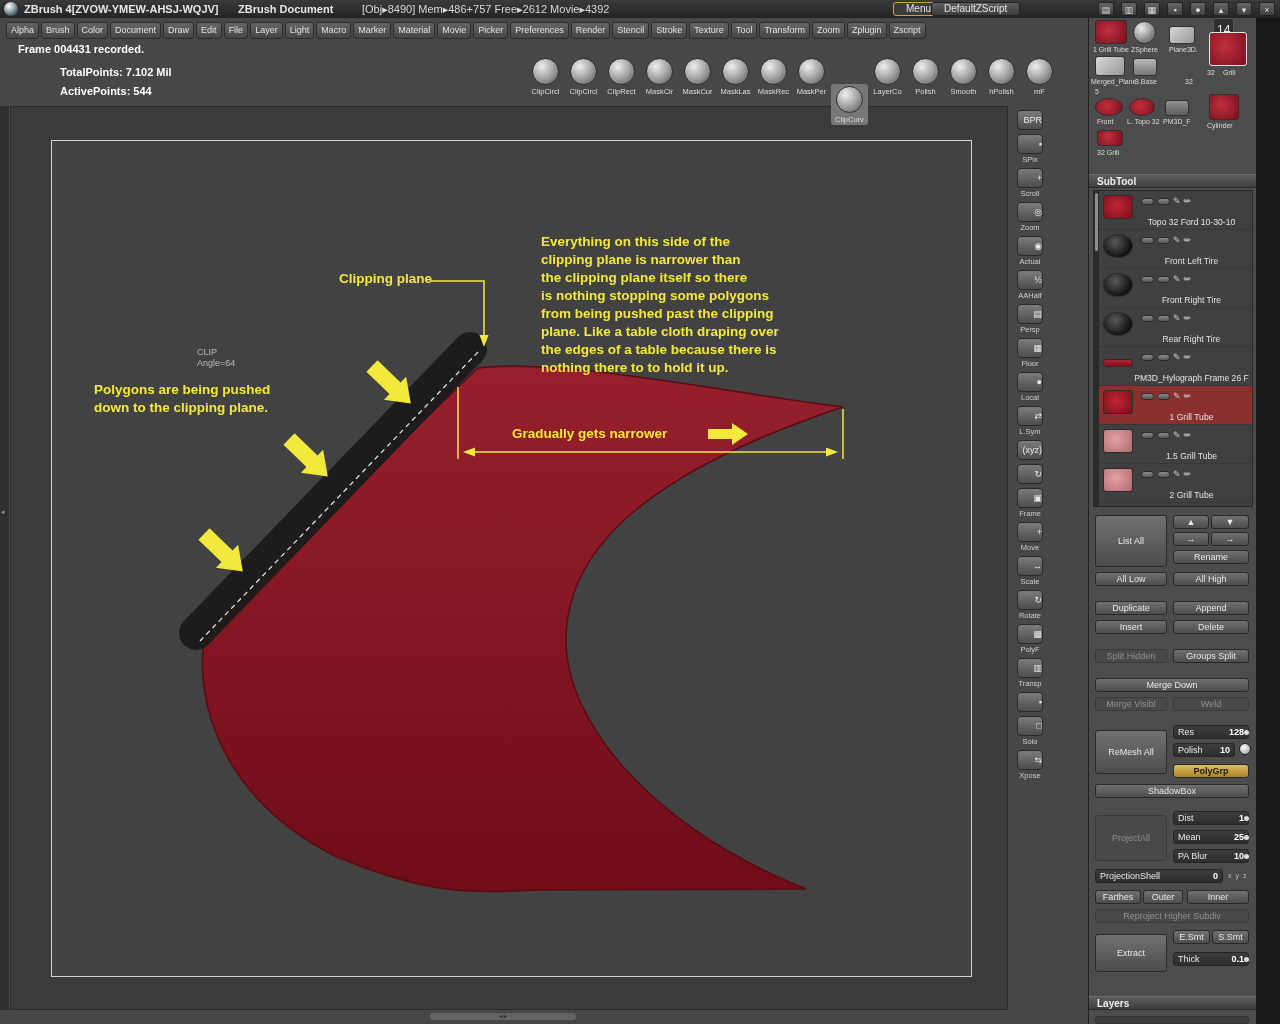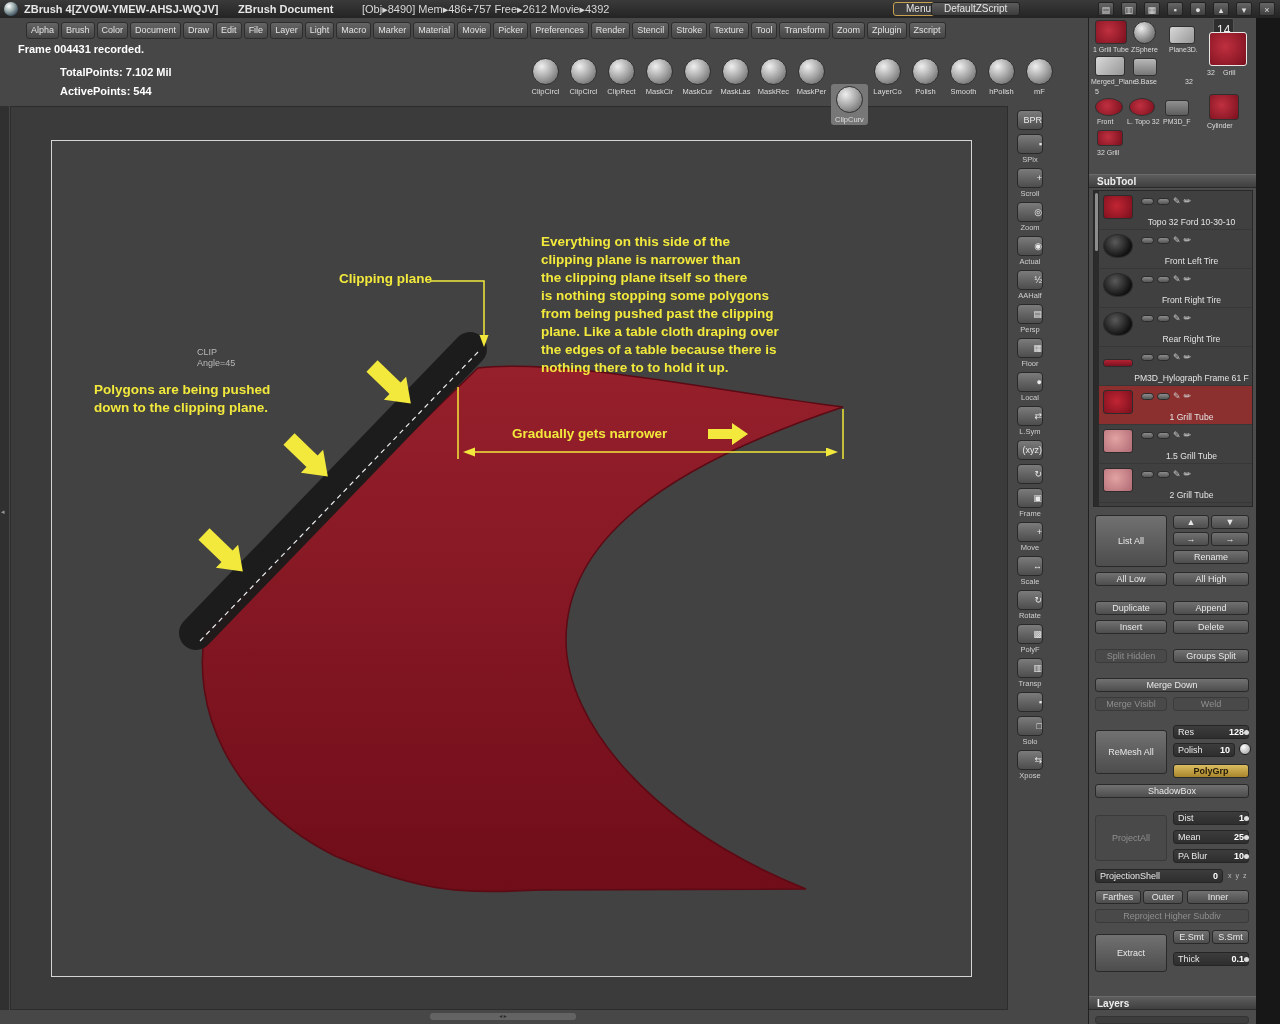--- a/index.html
+++ b/index.html
@@ -22,21 +22,21 @@
     padding:0 12px; }
   .tb-menus { left:893px; border:1px solid #c8a050; background:#3c3c3c; }
   .tb-zscript { left:931px; }
   .tb-icons { position:absolute; left:1098px; top:2px; display:flex; gap:7px; }
   .tb-ic { position:static !important; width:16px; height:14px; line-height:14px !important;
     text-align:center; background:linear-gradient(#666,#3f3f3f); border:1px solid #222;
     border-radius:2px; font-size:9px; color:#ddd; }
 
   
   .menubar { position:absolute; left:6px; top:22px; width:1040px; height:17px;
-    display:flex; gap:2px; z-index:5;margin-left:20px; }
+    display:flex; gap:2px; z-index:5; }
   .menu-btn { font-size:9px; padding:2px 4px; background:linear-gradient(#656565,#454545);
     border:1px solid #2d2d2d; border-radius:3px; color:#e2e2e2; white-space:nowrap; }
 
   
   .status-txt { position:absolute; color:#ffffff; font-weight:bold; font-size:11px; z-index:5; }
 
   
   .brushbar { position:absolute; left:527px; top:56px; display:flex; gap:1px; z-index:5; }
   .brush { width:37px; text-align:center; padding:2px 0 1px; border-radius:3px; }
   .brush.selected { background:#777;margin-top:28px; }
@@ -282,21 +282,21 @@
     </g>
     <polyline points="430,281 484,281 484,344" fill="none" stroke="#f2e93c" stroke-width="1.5" marker-end="url(#ay)"></polyline>
     <line x1="458" y1="387" x2="458" y2="459" stroke="#f2e93c" stroke-width="1.5"></line>
     <line x1="843" y1="409" x2="843" y2="459" stroke="#f2e93c" stroke-width="1.5"></line>
     <line x1="466" y1="452" x2="835" y2="452" stroke="#f2e93c" stroke-width="1.5" marker-start="url(#ay)" marker-end="url(#ay)"></line>
     <path transform="translate(708,434)" d="M0,-5 L24,-5 L24,-11 L40,0 L24,11 L24,5 L0,5 Z" fill="#f2e93c"></path>
   </svg>
 
   <div class="ann" style="left:339px;top:270px">Clipping plane</div>
   <div class="ann small" style="left:197px;top:347px">CLIP
-Angle=45</div>
+Angle=64</div>
   <div class="ann" style="left:94px;top:381px">Polygons are being pushed
 down to the clipping plane.</div>
   <div class="ann" style="left:541px;top:233px">Everything on this side of the
 clipping plane is narrower than
 the clipping plane itself so there
 is nothing stopping some polygons
 from being pushed past the clipping
 plane. Like a table cloth draping over
 the edges of a table because there is
 nothing there to to hold it up.</div>
@@ -467,21 +467,21 @@
             <div class="stname">Rear Right Tire</div>
           </div>
           <div class="strow">
             <div class="stthumb t-sliver"></div>
             <div class="sticons">
               <span class="cap"></span>
               <span class="cap"></span>
               <span class="pen">✎</span>
               <span class="pen">✏</span>
             </div>
-            <div class="stname">PM3D_Hylograph Frame 61 F</div>
+            <div class="stname">PM3D_Hylograph Frame 26 F</div>
           </div>
           <div class="strow selected">
             <div class="stthumb t-red"></div>
             <div class="sticons">
               <span class="cap"></span>
               <span class="cap"></span>
               <span class="pen">✎</span>
               <span class="pen">✏</span>
             </div>
             <div class="stname">1 Grill Tube</div>

